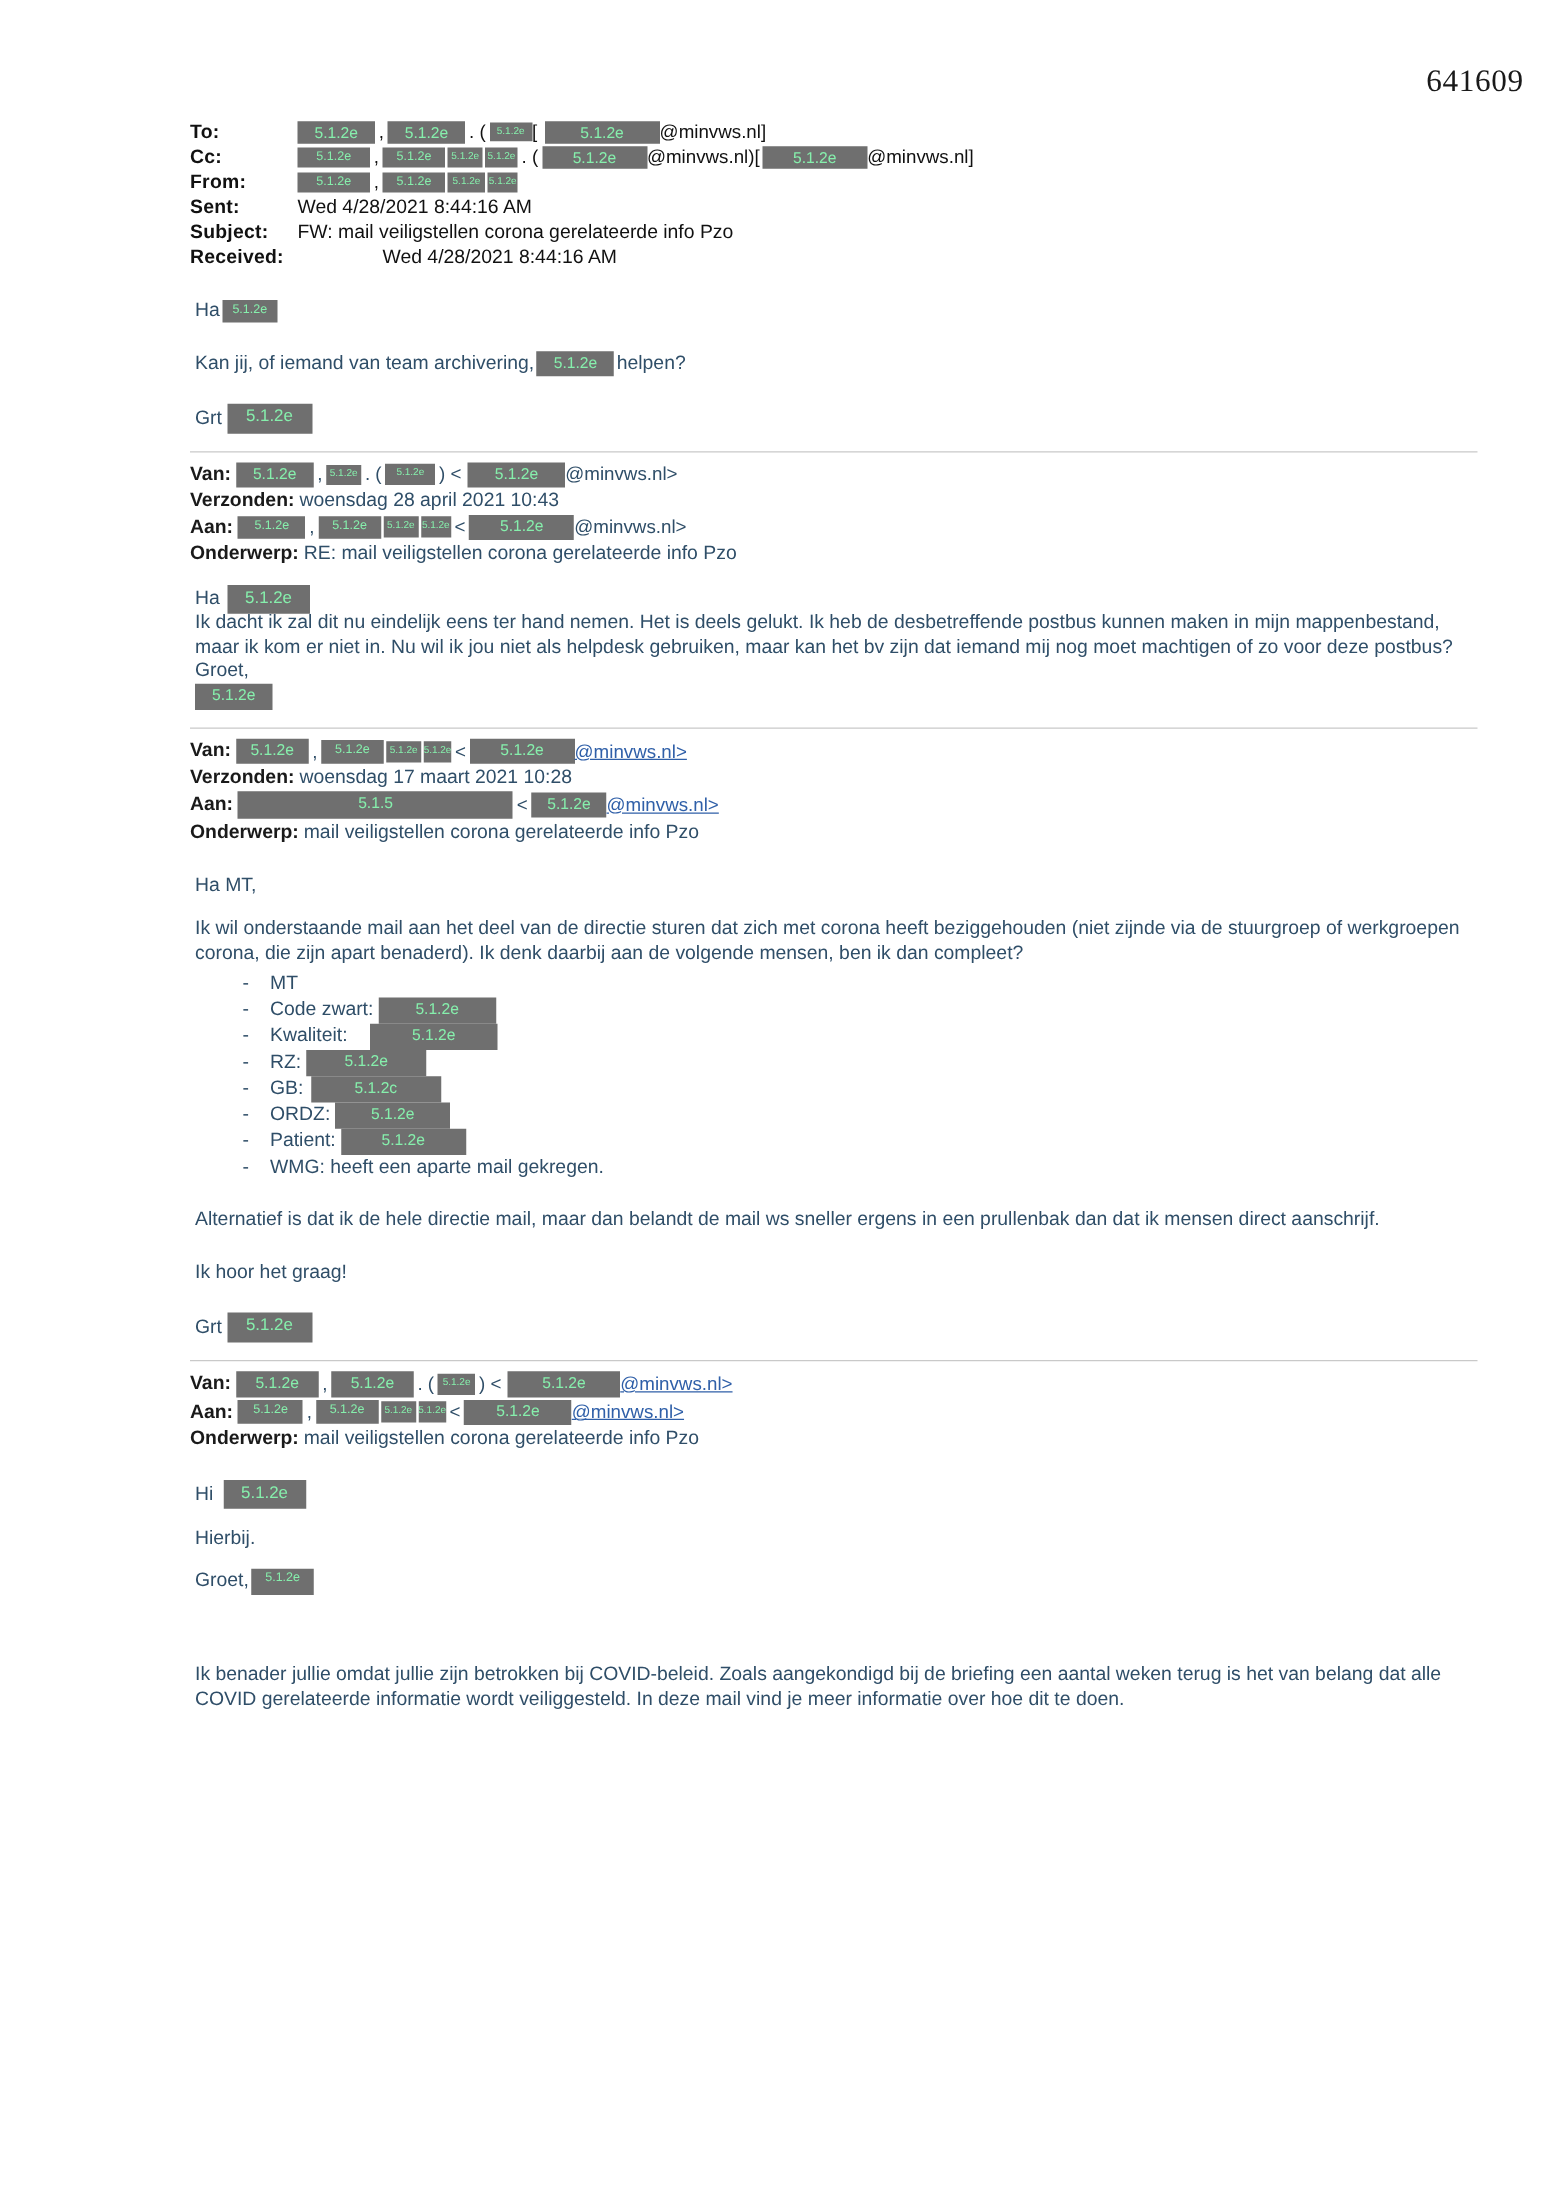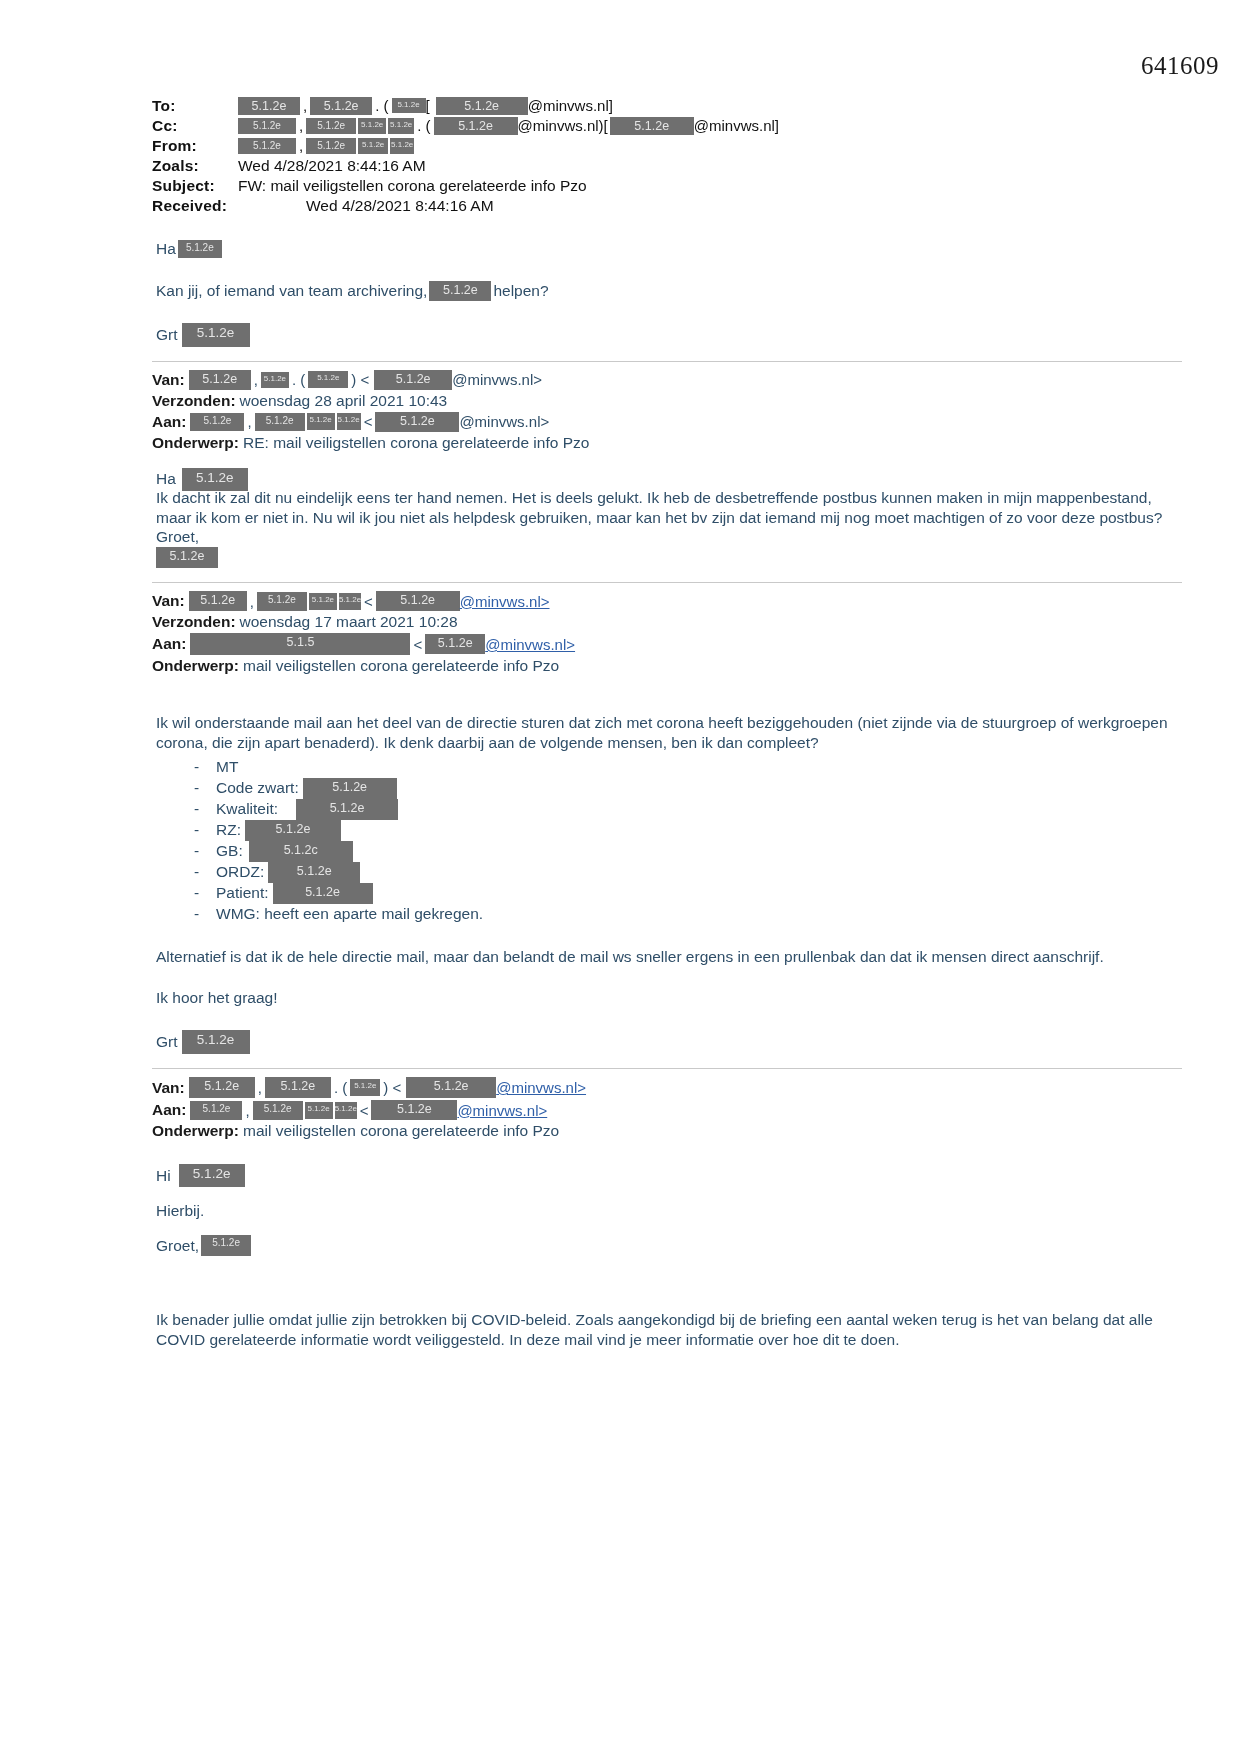--- a/index.html
+++ b/index.html
@@ -61,21 +61,21 @@
     align-items: center;
     flex-wrap: nowrap;
     white-space: nowrap;
   }
   .hdr-val.indent { padding-left: 68px; }
 
   
   .red {
     display: inline-block;
     background: #6f6f6f;
-    color: #e5e5e5;
+    color: #86efac;
     font-family: "Liberation Sans", sans-serif;
     text-align: center;
     vertical-align: middle;
     line-height: 1;
     padding: 3px 0 4px 0;
     box-sizing: border-box;
     overflow: hidden;
   }
   .red.xs { font-size: 8px; }
   .red.sm { font-size: 10px; }
@@ -197,21 +197,21 @@
         <span class="hdr-val">
           <span class="red sm" style="width:58px;height:16px;">5.1.2e</span>
           <span class="sep-comma">,</span>
           <span class="red sm" style="width:50px;height:16px;">5.1.2e</span>
           <span class="red xs" style="width:30px;height:16px;margin-left:2px;">5.1.2e</span>
           <span class="red xs" style="width:24px;height:16px;margin-left:2px;">5.1.2e</span>
         </span>
       </div>
 
       <div class="hdr-row">
-        <span class="hdr-label">Zoals:</span>
+        <span class="hdr-label">Sent:</span>
         <span class="hdr-val">Wed 4/28/2021 8:44:16 AM</span>
       </div>
 
       <div class="hdr-row">
         <span class="hdr-label">Subject:</span>
         <span class="hdr-val">FW: mail veiligstellen corona gerelateerde info Pzo</span>
       </div>
 
       <div class="hdr-row">
         <span class="hdr-label">Received:</span>
@@ -320,20 +320,21 @@
           <span class="plain link">@minvws.nl&gt;</span>
         </div>
 
         <div class="qhdr">
           <span class="qlabel">Onderwerp:</span><span>mail veiligstellen corona gerelateerde info Pzo</span>
         </div>
 
         <div class="gap-lg"></div>
 
         <div style="padding-left:4px;">
+          <div class="para">Ha MT,</div>
           <div class="gap"></div>
           <div class="para">Ik wil onderstaande mail aan het deel van de directie sturen dat zich met corona heeft beziggehouden (niet zijnde via de stuurgroep of werkgroepen corona, die zijn apart benaderd). Ik denk daarbij aan de volgende mensen, ben ik dan compleet?</div>
 
           <ul class="bullets">
             <li>
               <span class="dash">-</span>
               <span class="bullet-label">MT</span>
             </li>
             <li>
               <span class="dash">-</span>

